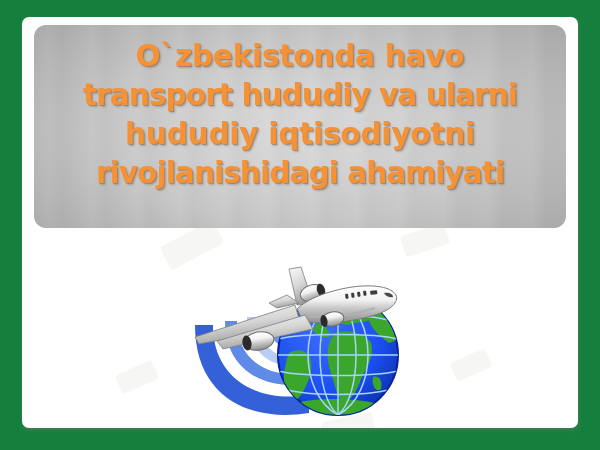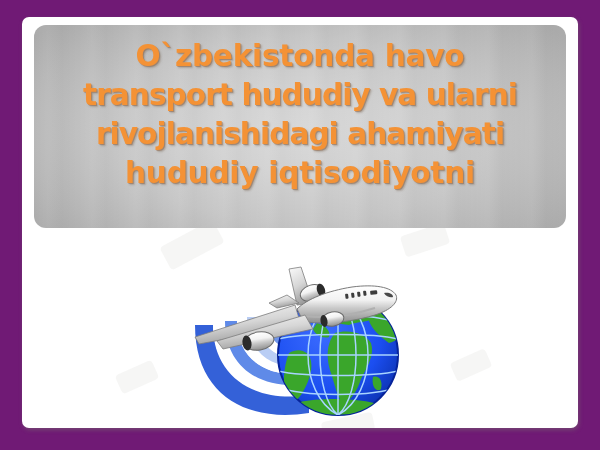--- a/index.html
+++ b/index.html
@@ -12,21 +12,21 @@
     overflow: hidden;
     font-family: "Liberation Sans", sans-serif;
     background: #dfdfcb;
   }
 
   
   #slide-canvas {
     position: relative;
     width: 600px;
     height: 450px;
-    background: #701a75;
+    background: #15803d;
   }
 
   
   #slide-panel {
     position: absolute;
     left: 22px;
     top: 17px;
     width: 556px;
     height: 411px;
     background: #ffffff;
@@ -116,22 +116,22 @@
     <div class="watermark wm1"></div>
     <div class="watermark wm2"></div>
     <div class="watermark wm3"></div>
     <div class="watermark wm4"></div>
     <div class="watermark wm5"></div>
 
     <div id="title-plate">
       <h1 id="title-text">
         <span class="tline l1">O`zbekistonda havo</span>
         <span class="tline l2">transport hududiy va ularni</span>
+        <span class="tline l3">hududiy iqtisodiyotni</span>
         <span class="tline l4">rivojlanishidagi ahamiyati</span>
-        <span class="tline l3">hududiy iqtisodiyotni</span>
       </h1>
     </div>
 
     <div id="illustration">
       <svg viewBox="0 0 270 180" xmlns="http://www.w3.org/2000/svg">
         <defs>
           <clipPath id="globeClip">
             <circle cx="161" cy="110" r="60"></circle>
           </clipPath>
           <linearGradient id="fuselageGrad" x1="0" y1="0" x2="0" y2="1">

